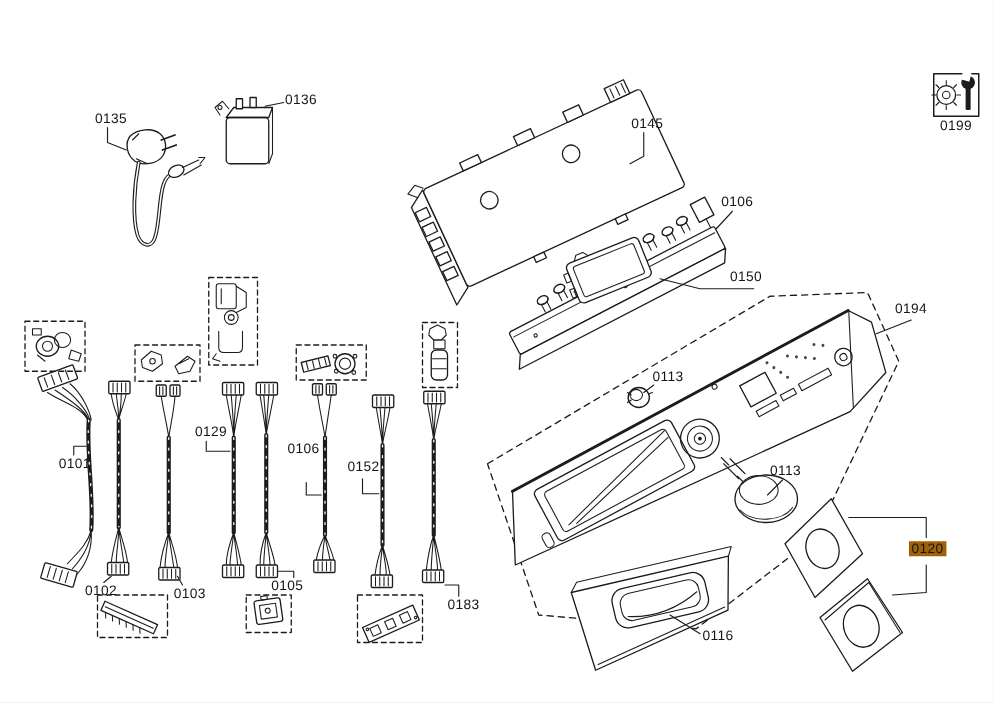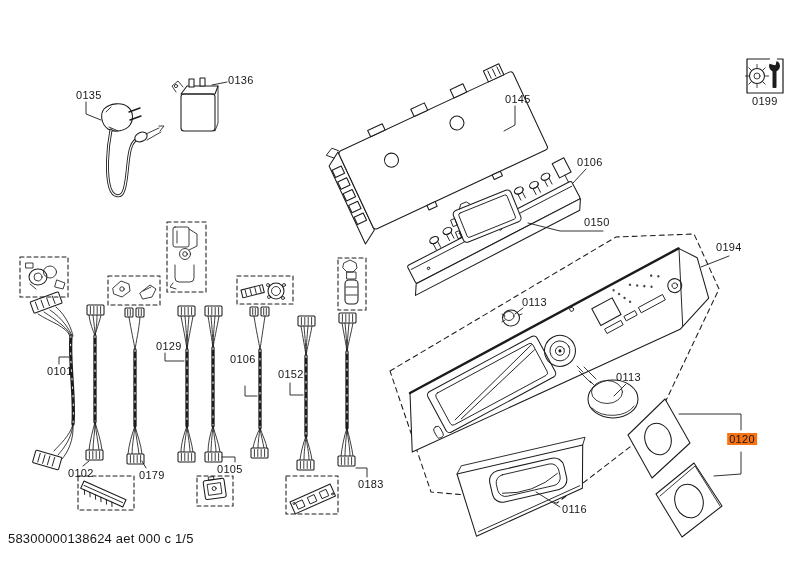--- a/index.html
+++ b/index.html
@@ -1,20 +1,20 @@
 <!DOCTYPE html>
 <html><head>
 <meta charset="utf-8">
 <style>
   html,body{margin:0;padding:0;background:#e8e8e8}
   .stage{position:relative;width:795px;height:562px;background:#ffffff;
          font-family:"Liberation Sans",sans-serif;overflow:hidden;margin:0 auto}
   .stage svg{position:absolute;left:0;top:0}
   .plabel{position:absolute;font-size:11px;color:#161616;letter-spacing:.3px;white-space:nowrap}
-  .plabel.center{transform:translateX(-50%);background:#f97316;padding:0 2px}
+  .plabel.center{transform:translateX(-50%);background:#a16207;padding:0 2px}
   .footer{position:absolute;left:8px;top:531px;font-size:13px;color:#161616;letter-spacing:.2px}
   
   .f{fill:#1c1c1c;stroke:none}
   .dot{fill:#464646;stroke:none}
   .wf{fill:#ffffff}
   .wn{fill:#ffffff;stroke:#ffffff}
   .thin{stroke-width:.85}
   .thick{stroke-width:2.4}
   .sleeve{stroke-width:3.3}
   .sdash{stroke:#ffffff;stroke-width:1;stroke-dasharray:1.5 7;fill:none}
@@ -374,22 +374,21 @@
 <div class="plabel" style="left:577px;top:156px">0106</div>
 <div class="plabel" style="left:584px;top:216px">0150</div>
 <div class="plabel" style="left:716px;top:241px">0194</div>
 <div class="plabel" style="left:522px;top:296px">0113</div>
 <div class="plabel" style="left:616px;top:371px">0113</div>
 <div class="plabel" style="left:47px;top:365px">0101</div>
 <div class="plabel" style="left:156px;top:340px">0129</div>
 <div class="plabel" style="left:230px;top:353px">0106</div>
 <div class="plabel" style="left:278px;top:368px">0152</div>
 <div class="plabel" style="left:68px;top:467px">0102</div>
-<div class="plabel" style="left:139px;top:469px">0179</div>
+<div class="plabel" style="left:139px;top:469px">0103</div>
 <div class="plabel" style="left:217px;top:463px">0105</div>
 <div class="plabel" style="left:358px;top:478px">0183</div>
 <div class="plabel" style="left:562px;top:503px">0116</div>
 <div class="plabel center" style="left:742px;top:433px">0120</div>
 <div class="plabel" style="left:752px;top:95px">0199</div>
 
-<div class="footer">58300000138624 aet 000 c 1/5</div>
 
 </div>
 
 </body></html>

